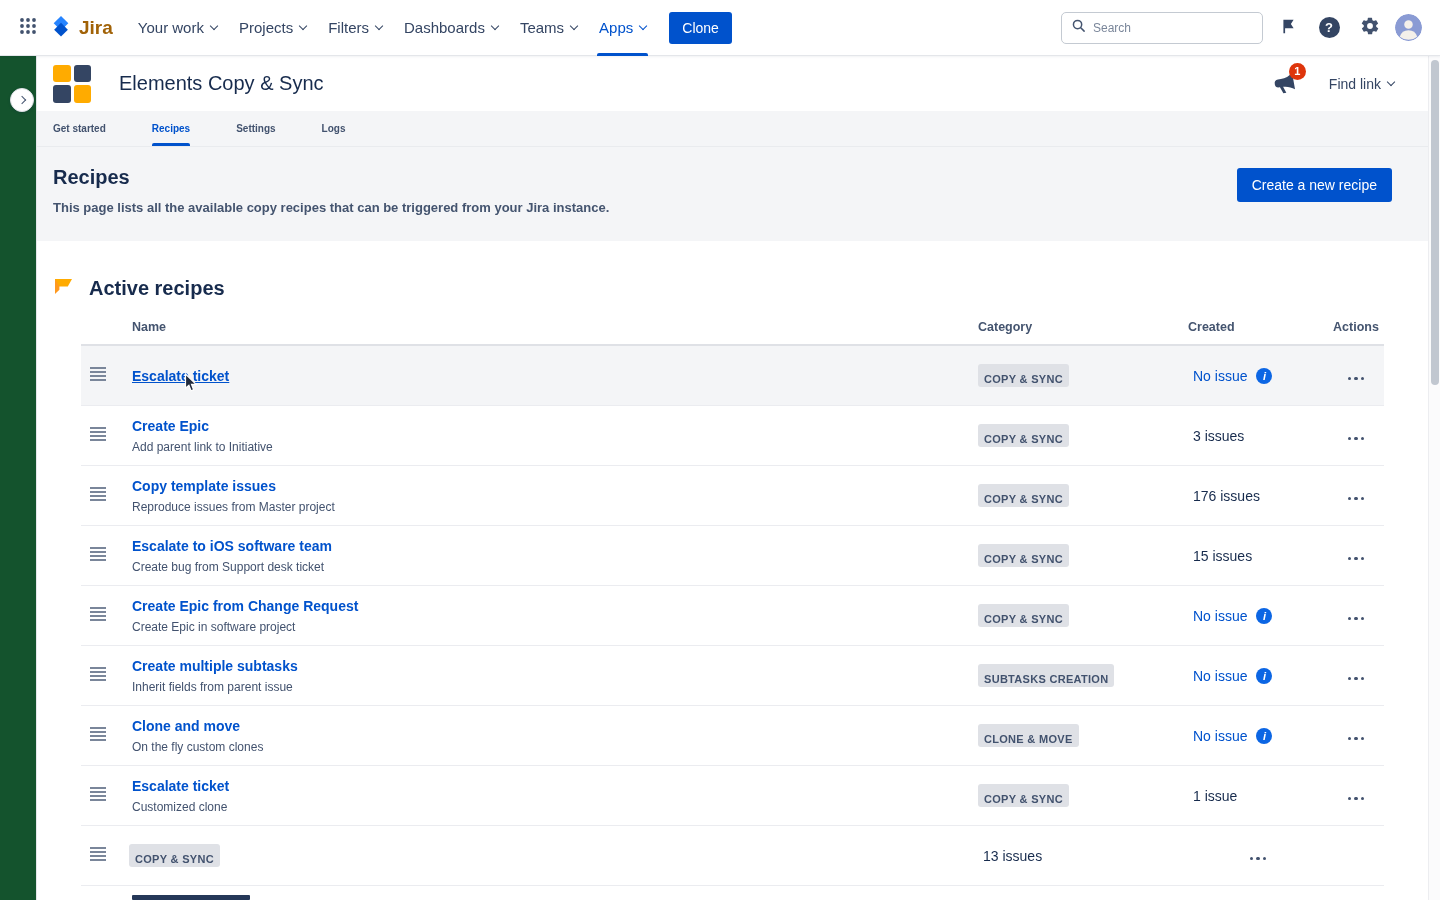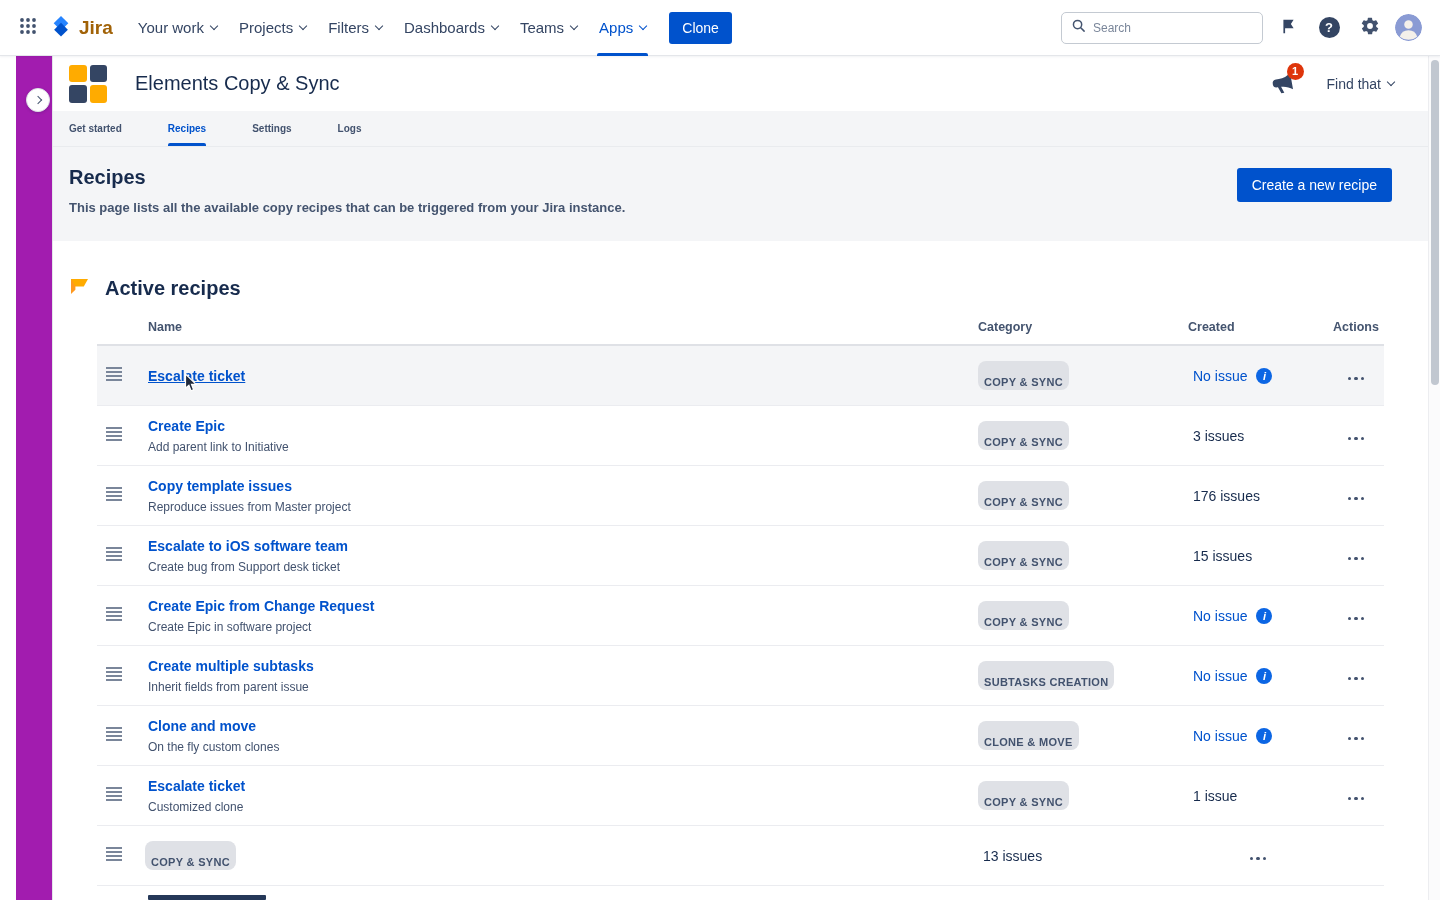--- a/index.html
+++ b/index.html
@@ -34,21 +34,21 @@
   .search-box { display:flex; align-items:center; gap:7px; width:202px; height:32px;
     border:1px solid #C4CAD2; border-radius:5px; padding:0 9px; background:#fff; }
   .search-box input { border:none; outline:none; font-size:12px; width:100%; color:#b91c1c;
     font-family:inherit; background:transparent; }
   .search-box input::placeholder { color:#7A869A; }
   .help-circle { width:21px; height:21px; border-radius:50%; background:#344563; color:#fff;
     font-size:13px; font-weight:700; display:flex; align-items:center; justify-content:center; }
   .avatar { width:27px; height:27px; border-radius:50%; overflow:hidden; cursor:pointer;
     border:none; background:none; padding:0; display:flex; }
   
-  .page { position:absolute; top:56px; left:0; right:0; bottom:0; background:#a21caf;margin-left:16px; }
+  .page { position:absolute; top:56px; left:0; right:0; bottom:0; background:#14532d; }
   .expand-btn { position:absolute; left:10px; top:32px; width:24px; height:24px; border-radius:50%;
     background:#fff; border:1px solid #DFE1E6; box-shadow:0 1px 3px rgba(9,30,66,.18);
     display:flex; align-items:center; justify-content:center; cursor:pointer; z-index:5; color:#44546F; }
   .panel { position:absolute; left:36px; top:0; right:12px; bottom:0; border-left:1px solid #E4E6EA;
     display:flex; flex-direction:column; background:#fff; overflow:hidden; }
   
   .app-header { height:72px; display:flex; align-items:center; padding:0 34px 0 16px; background:#fff; }
   .app-icon { width:38px; height:38px; display:grid; grid-template-columns:1fr 1fr; gap:3px; margin-right:28px; }
   .app-icon span { border-radius:3px; }
   .sq-orange { background:#FFAB00; }
@@ -87,21 +87,21 @@
   .th-actions { text-align:center; }
   .trow { height:60px; border-bottom:1px solid #EBECF0; }
   .trow.hovered { background:#F4F5F7; }
   .drag-handle { display:inline-block; width:16px; height:14px; margin-left:9px; cursor:grab;
     background:repeating-linear-gradient(to bottom, #7A869A 0 2px, transparent 2px 4px); }
   .c-name { padding-left:3px; }
   .recipe-link { color:#0052CC; font-size:14px; font-weight:600; text-decoration:none; cursor:pointer; }
   .trow.hovered .recipe-link { text-decoration:underline; }
   .recipe-desc { font-size:12px; color:#42526E; margin-top:5px; }
   .badge { display:inline-block; background:#DFE1E6; color:#42526E; font-size:11px; font-weight:700;
-    letter-spacing:.3px; padding:15px 6px 2px; border-radius:8px; }
+    letter-spacing:.3px; padding:9px 6px 2px; border-radius:3px; }
   .c-created { display:flex; align-items:center; padding-left:5px; font-size:14px; }
   .created-link { color:#0052CC; cursor:pointer; }
   .created-plain { color:#172B4D; }
   .info-icon { width:16px; height:16px; border-radius:50%; background:#0C66E4; color:#fff;
     font-size:11px; font-weight:700; display:inline-flex; align-items:center; justify-content:center;
     margin-left:9px; cursor:pointer; font-style:italic; }
   .c-actions { text-align:center; }
   .dots-btn { background:none; border:none; cursor:pointer; padding:6px 8px; }
   .dots-btn i { display:inline-block; width:3.5px; height:3.5px; border-radius:50%; background:#42526E; margin:0 1.5px; }
   .clipped-bar { width:118px; height:5px; background:#253858; margin:9px 0 0 51px; border-radius:1px; }
@@ -224,21 +224,21 @@
       <div class="app-header-right">
         <button class="announce">
           <span>
             <svg width="25" height="25" viewBox="0 0 24 24">
                 <path fill="#344563" d="M21 3c-3.3 2.7-7.4 4.2-11.7 4.2H6.5a3.8 3.8 0 0 0 0 7.6h.6L9.3 21h2.9l-2.1-6.1c4 .2 7.8 1.7 10.9 4.3V3z"></path>
               </svg>
           </span>
           <span class="badge-red">1</span>
         </button>
         <button class="find-help">
-          <span>Find that</span>
+          <span>Find link</span>
           <i class="chev"></i>
         </button>
       </div>
     </div>
 
     <div class="tabbar">
       <button class="tab">Get started</button>
       <button class="tab active">Recipes</button>
       <button class="tab">Settings</button>
       <button class="tab">Logs</button>

